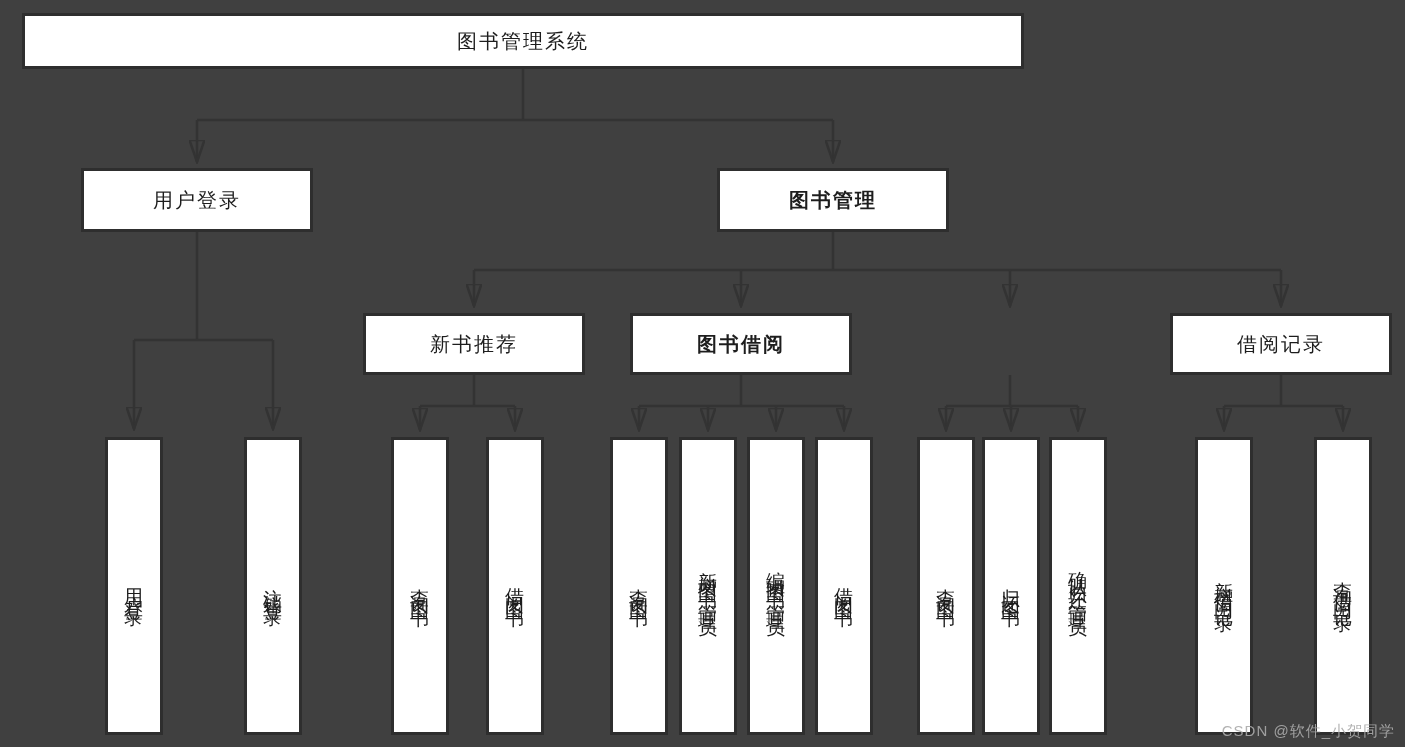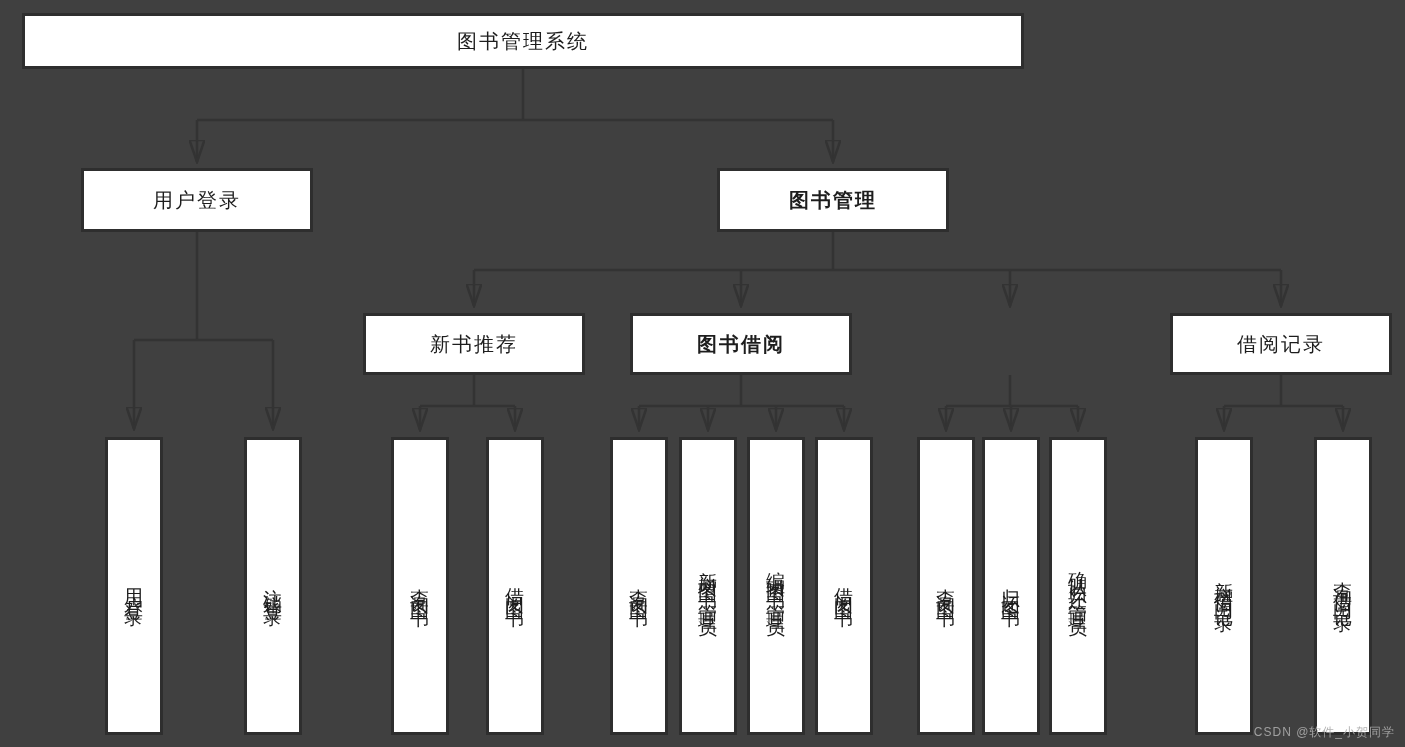--- a/index.html
+++ b/index.html
@@ -44,21 +44,21 @@
     text-orientation: mixed;
     font-size: 19px;
     letter-spacing: 0.35em;
     line-height: 1;
     white-space: nowrap;
   }
   .watermark {
     position: absolute;
     right: 10px;
     bottom: 6px;
-    font-size: 12px;
+    font-size: 15px;
     color: #aaaaaa;
     opacity: 0.9;
     letter-spacing: 1px;
     white-space: nowrap;
   }
 </style>
 </head>
 <body>
 
 <div class="stage">

